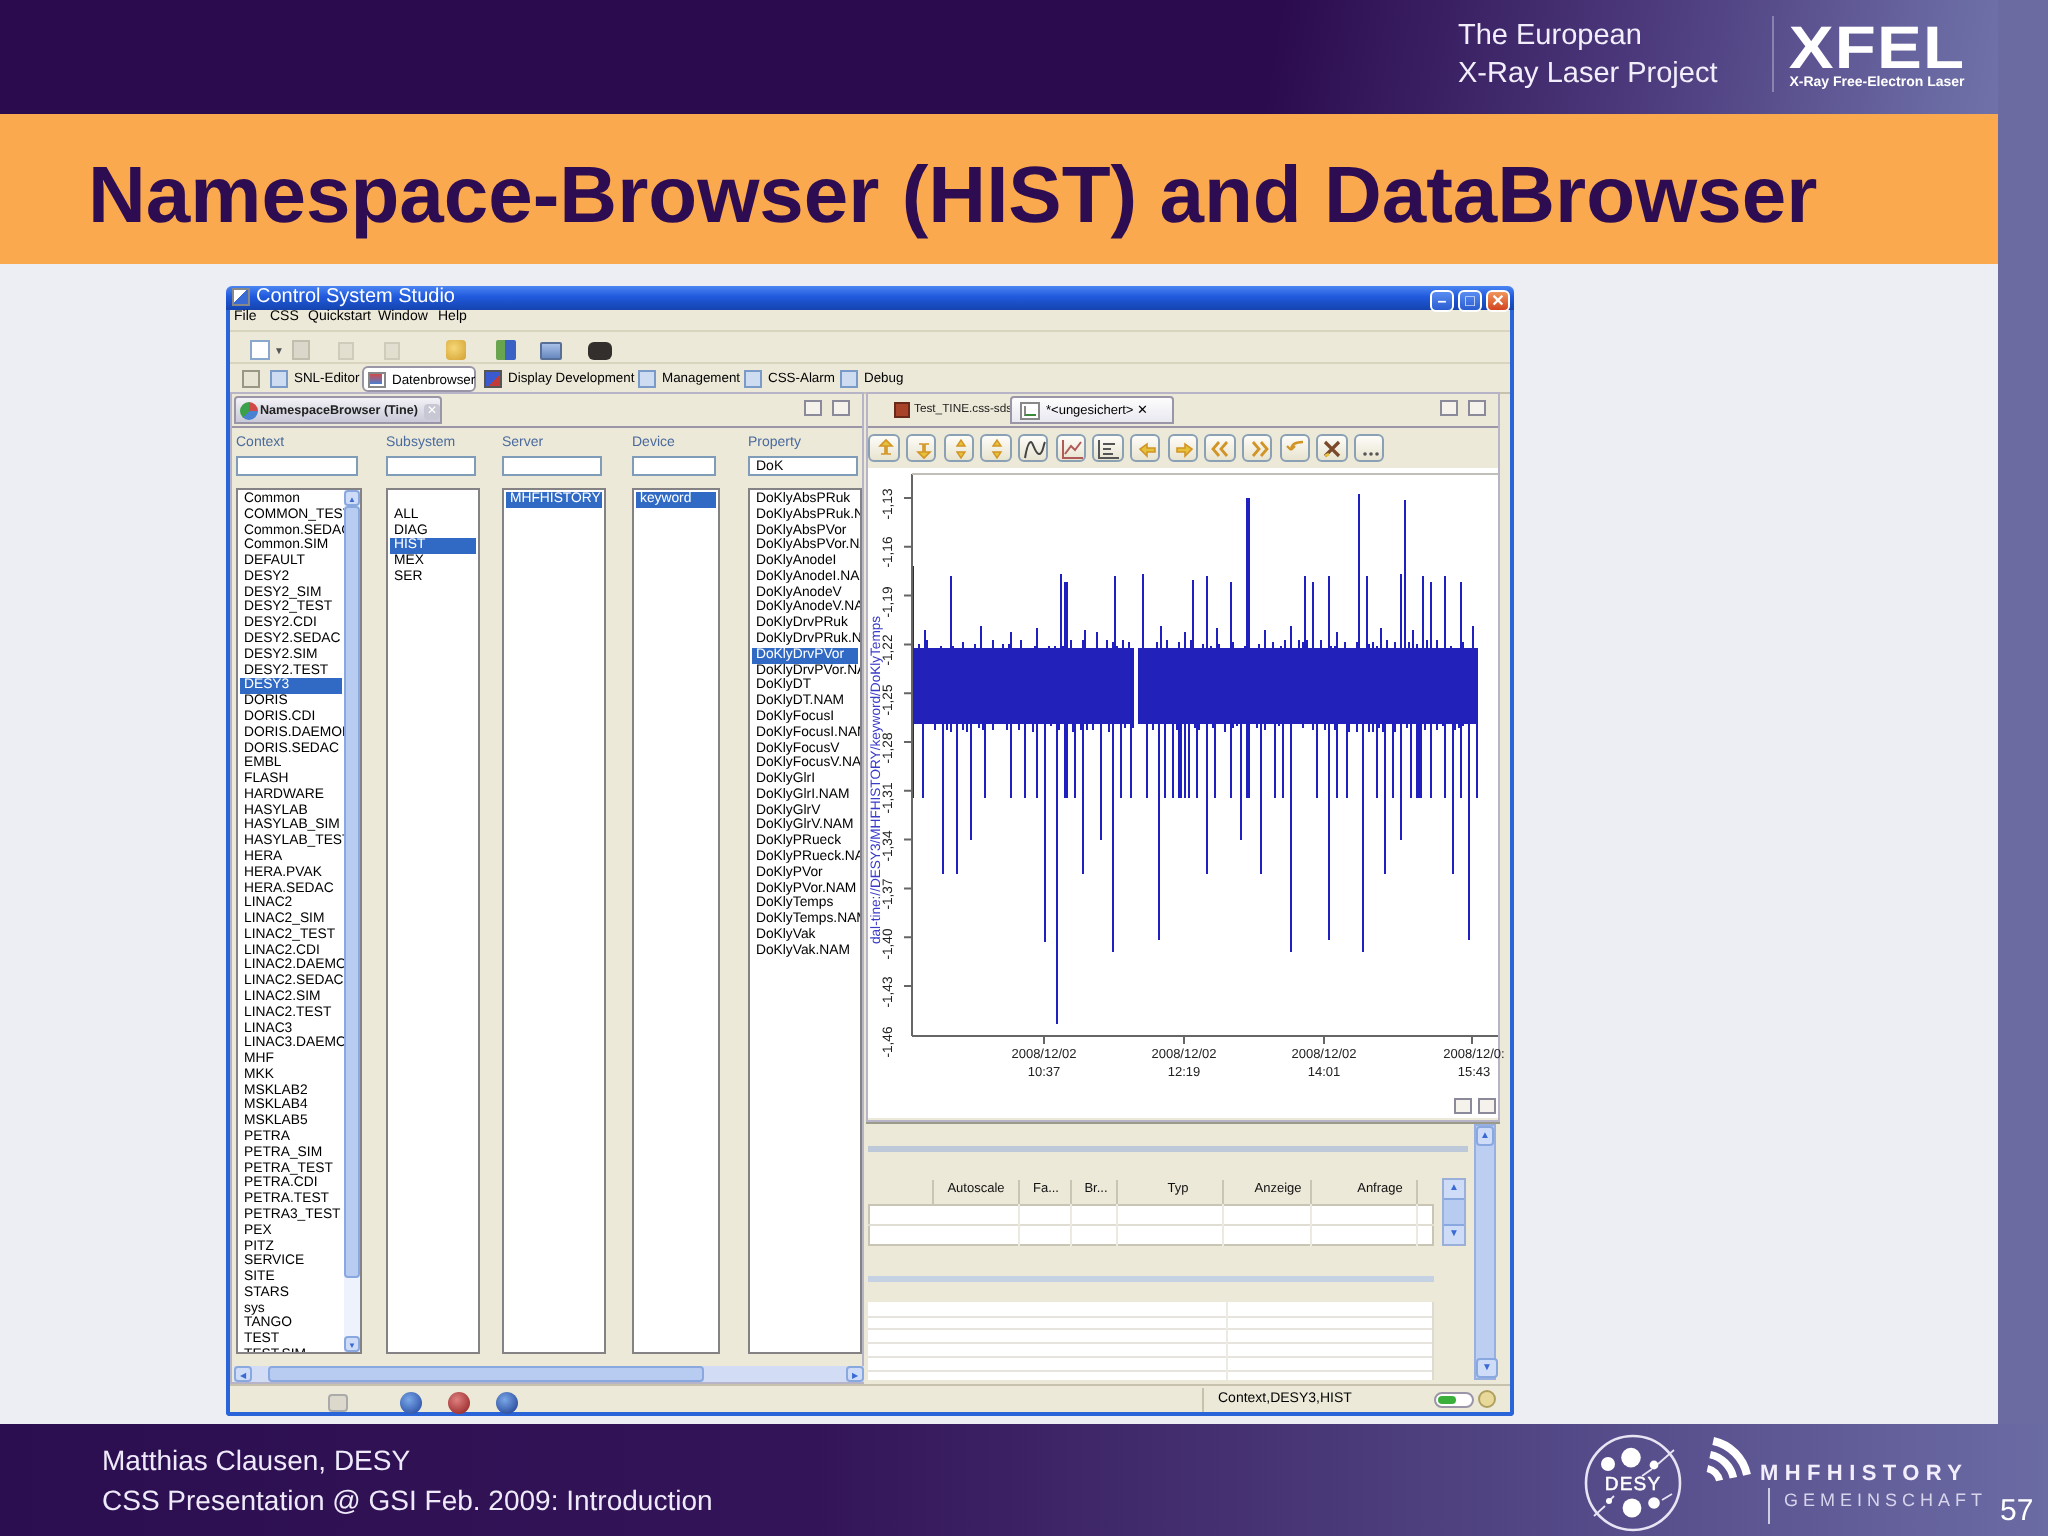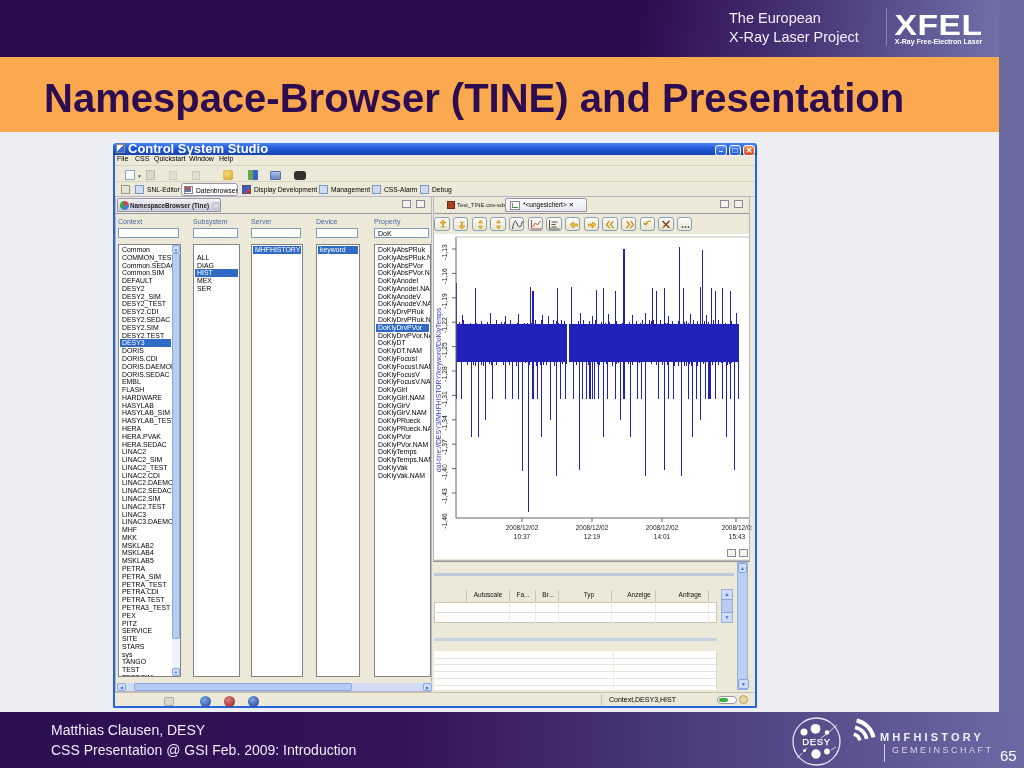--- a/index.html
+++ b/index.html
@@ -9,29 +9,29 @@
 .mmico{position:absolute;width:9px;height:8px;border:1px solid #8a8a9a;background:#f4f2ea}
 </style></head><body>
 
 <div class="abs" style="left:0;top:0;width:1024px;height:57px;background:linear-gradient(100deg,#2b0b4e 0%,#2b0b4e 62%,#4c3a7c 80%,#6b6ba4 95%,#7777ae 100%)"></div>
 <div class="abs" style="left:729px;top:9px;font-size:14.5px;line-height:19px;color:#f2eefc">The European<br>X-Ray Laser Project</div>
 <div class="abs" style="left:886px;top:8px;width:1px;height:38px;background:rgba(255,255,255,.3)"></div>
 <div class="abs" style="left:891px;top:8px;width:95px;text-align:center;color:#fff;font-weight:bold;font-size:30px;letter-spacing:.5px;transform:scaleX(1.12)">XFEL</div>
 <div class="abs" style="left:889px;top:38px;width:99px;text-align:center;color:#fff;font-weight:bold;font-size:7px">X-Ray Free-Electron Laser</div>
 
 <div class="abs" style="left:0;top:57px;width:999px;height:75px;background:#fba94e"></div>
-<div class="abs" style="left:44px;top:76px;font-size:40px;font-weight:bold;color:#2d0c52;white-space:nowrap">Namespace-Browser (TINE) and Presentation</div>
+<div class="abs" style="left:44px;top:76px;font-size:40px;font-weight:bold;color:#2d0c52;white-space:nowrap">Namespace-Browser (HIST) and DataBrowser</div>
 
 <div class="abs" style="left:999px;top:0;width:25px;height:712px;background:#6b6ba1"></div>
 
 <div class="abs" style="left:113px;top:155px;width:644px;height:553px;background:#ece9d8;border:2px solid #2964d8;border-top:none;border-radius:0 0 2px 2px">
 
   <div class="abs" style="left:-2px;top:-12px;width:644px;height:12px;background:linear-gradient(#4a85f2,#2059dd 45%,#1544ae);border-radius:3px 3px 0 0">
     <div class="abs" style="left:3px;top:1px;width:9px;height:9px;background:linear-gradient(135deg,#fff 45%,#3a6ad4 45%);border:1px solid #888"></div>
-    <div class="abs" style="left:15px;top:0;font-size:13px;font-weight:bold;color:#fff;line-height:12px">Control System Studio</div>
+    <div class="abs" style="left:15px;top:0;font-size:10px;font-weight:normal;color:#fff;line-height:12px">Control System Studio</div>
     <div class="winbtn" style="right:30px;background:linear-gradient(#5a8df2,#2a5cd0)">–</div>
     <div class="winbtn" style="right:16px;background:linear-gradient(#5a8df2,#2a5cd0)">□</div>
     <div class="winbtn" style="right:2px;background:linear-gradient(#f0965a,#d3441f);border-color:#fff">✕</div>
   </div>
 
   <div class="abs" style="left:0;top:0;width:640px;height:11px;font-size:7px;color:#000;border-bottom:1px solid #d8d4be">
     <span class="abs" style="left:2px">File</span>
       <span class="abs" style="left:20px">CSS</span>
     <span class="abs" style="left:39px">Quickstart</span>
       <span class="abs" style="left:74px">Window</span>
@@ -414,13 +414,13 @@
 </svg>
 
 <svg class="abs" style="left:850px;top:713px" width="30" height="30" viewBox="0 0 30 30">
   <path d="M3.7 21.2 A8 8 0 0 1 9.8 27.3" fill="none" stroke="#fff" stroke-width="3.6"></path>
   <path d="M5.1 14.3 A15 15 0 0 1 16.7 25.9" fill="none" stroke="#fff" stroke-width="3.8"></path>
   <path d="M6.6 7.5 A22 22 0 0 1 23.5 24.4" fill="none" stroke="#fff" stroke-width="4"></path>
 </svg>
 <div class="abs" style="left:880px;top:731px;font-size:11px;font-weight:bold;letter-spacing:3.2px;color:#f2eefc">MHFHISTORY</div>
 <div class="abs" style="left:884px;top:744px;width:1px;height:18px;background:#cfcde4"></div>
 <div class="abs" style="left:892px;top:745px;font-size:9px;letter-spacing:2.5px;color:#d8d4ec">GEMEINSCHAFT</div>
-<div class="abs" style="left:1000px;top:747px;font-size:15px;color:#fff">65</div>
+<div class="abs" style="left:1000px;top:747px;font-size:15px;color:#fff">57</div>
 
 </body></html>

